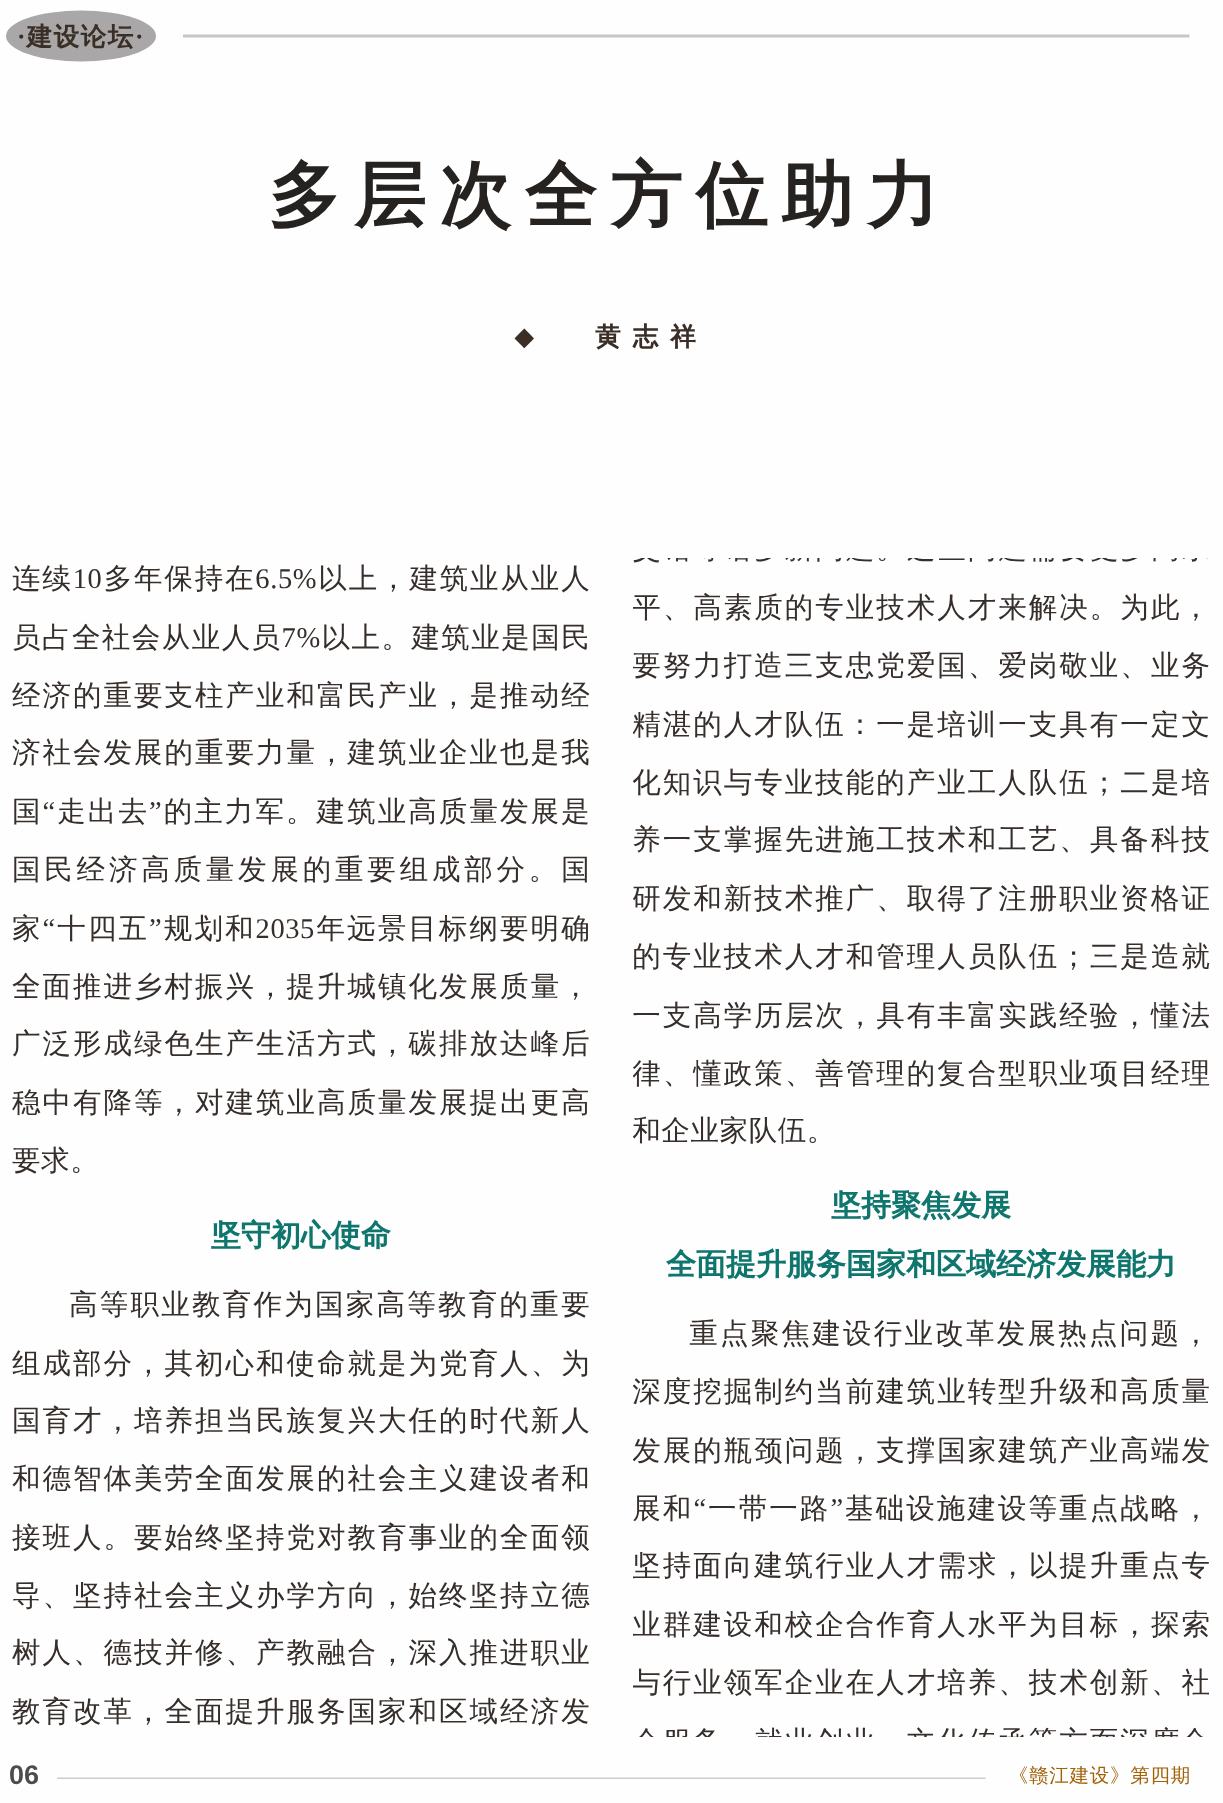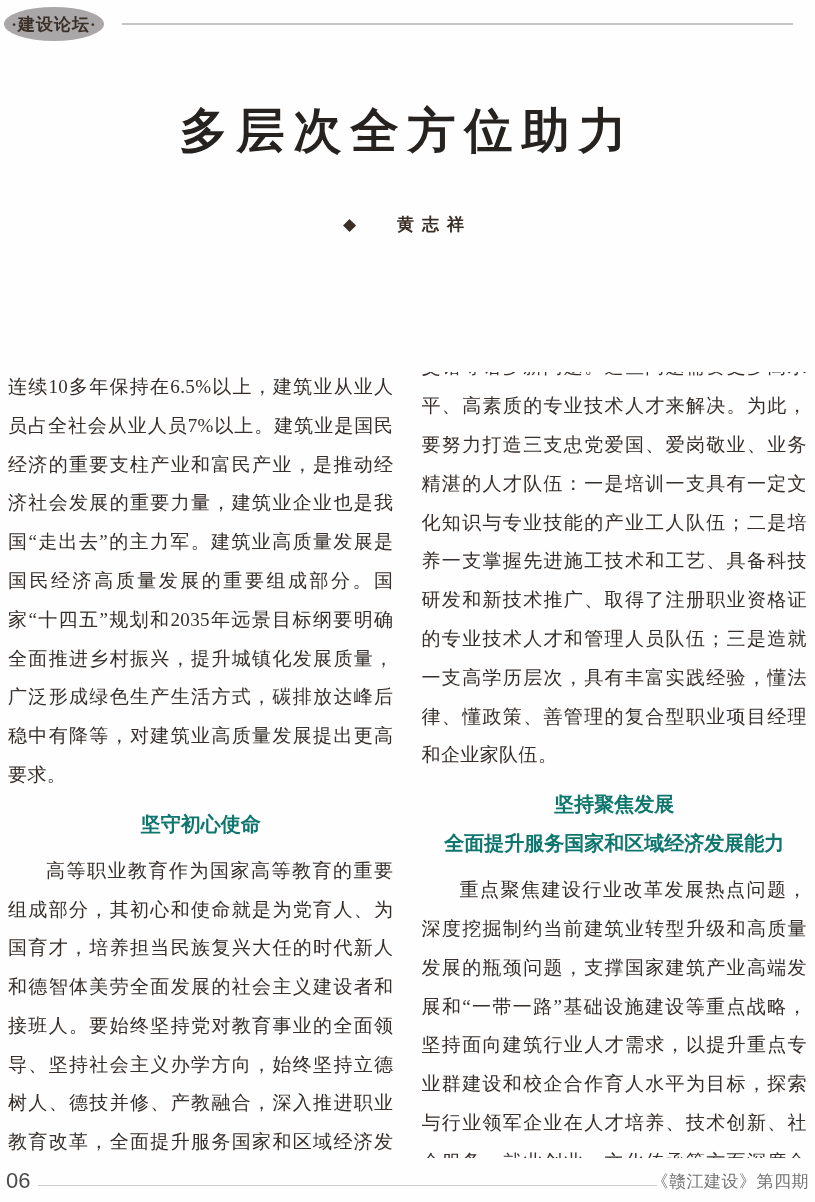--- a/index.html
+++ b/index.html
@@ -73,29 +73,29 @@
     font-size: 20px;
     line-height: 39px;
     color: #0f766e;
     margin: 10px 0 8px 0;
   }
   .section-head .sh-line { display: block; }
   
   .footer-pagenum {
     position: absolute; left: 6px; bottom: 8px;
     font-family: "Liberation Sans", "DejaVu Sans", sans-serif;
-    font-weight: normal; font-size: 22px; color: #4c4c4c;
+    font-weight: bold; font-size: 18px; color: #4c4c4c;
   }
   .footer-rule {
     position: absolute; left: 38px; right: 158px; bottom: 16px;
     height: 1px; background: #cccccc;
   }
   .footer-journal {
-    position: absolute; right: 6px; bottom: 9px;
-    font-size: 17px; color: #737373;
+    position: absolute; right: 21px; bottom: 9px;
+    font-size: 13px; color: #a16207;
     letter-spacing: 0.5px;
   }
 </style>
 </head>
 <body>
 
 <div class="badge">
   <span>·建设论坛·</span>
 </div>
 <div class="header-rule"></div>

